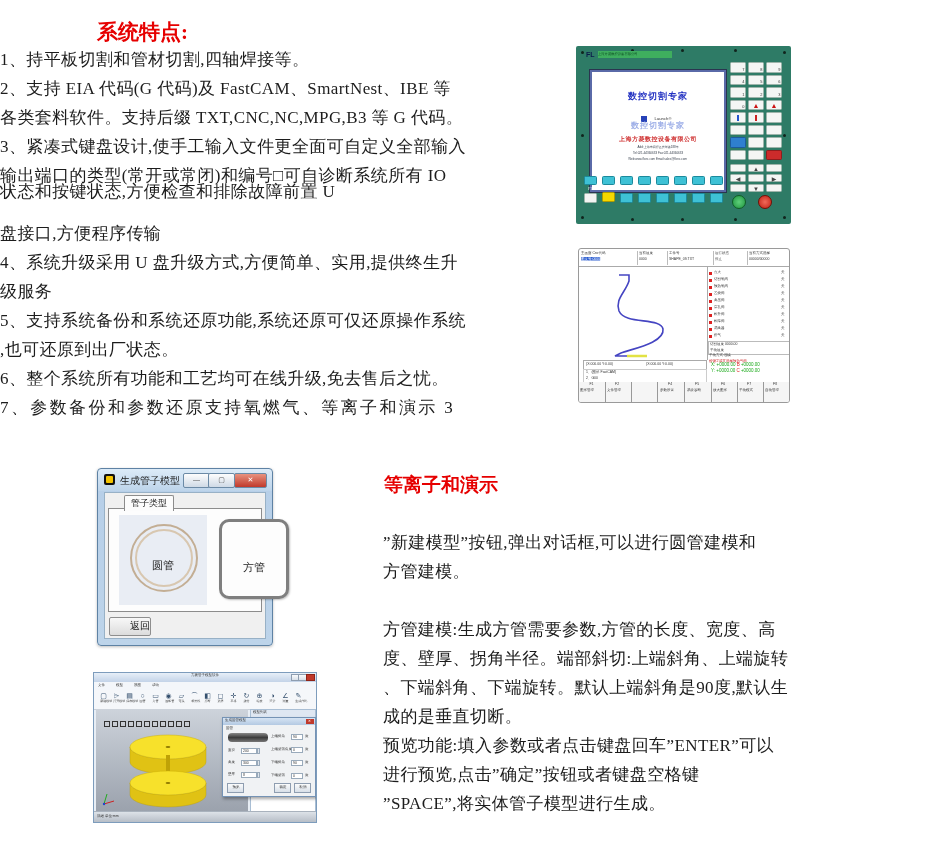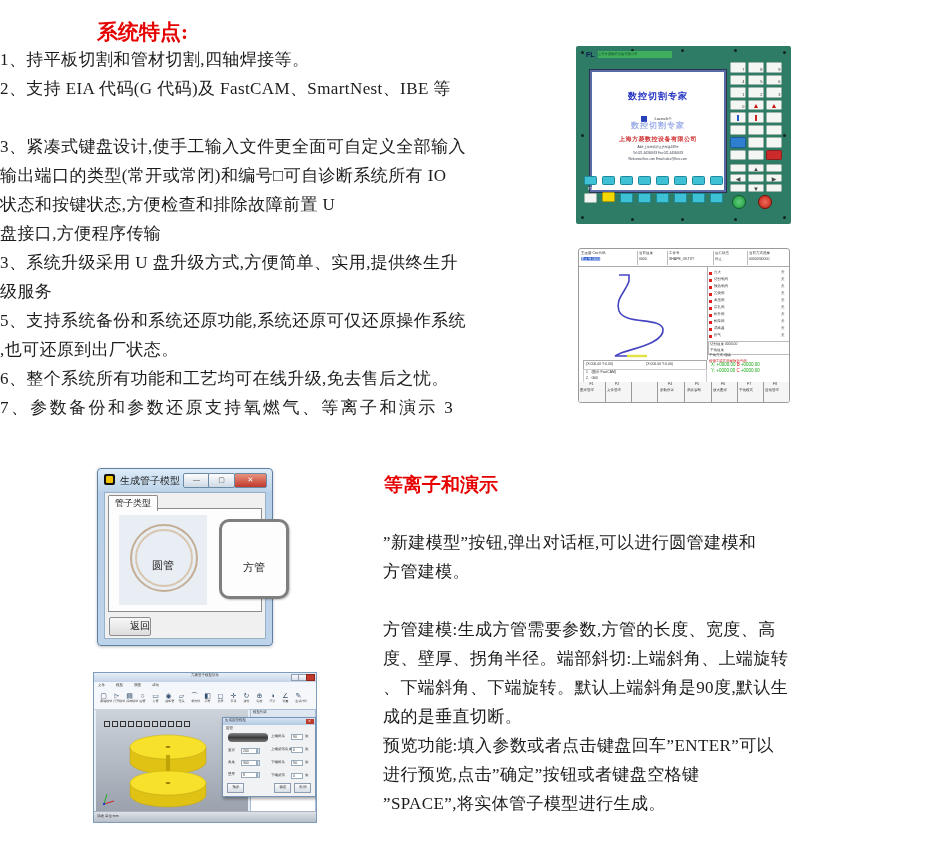--- a/index.html
+++ b/index.html
@@ -59,21 +59,21 @@
   #dlg{position:absolute;left:97px;top:468px;width:176px;height:178px;border:1px solid #5e82a4;border-radius:4px;
        background:linear-gradient(#dcebf8,#bdd4ea 22px,#b7cfe8 22px,#bdd4ea);box-sizing:border-box;
        font-family:"Liberation Sans",sans-serif;box-shadow:0 1px 3px rgba(0,0,0,.25);}
   .dlg-title{position:absolute;left:22px;top:5px;font-size:10px;color:#1c1c1c;}
   .dlg-icon{position:absolute;left:6px;top:5px;width:11px;height:11px;background:#111;border-radius:2px;}
   .dlg-icon::after{content:"";position:absolute;left:2px;top:2px;width:7px;height:7px;background:#f5c400;border-radius:1px;}
   .capbtn{position:absolute;top:4px;height:13px;border:1px solid #6b8aa6;border-radius:2px;text-align:center;
           font-size:7px;line-height:12px;color:#555;background:linear-gradient(#fdfdfd,#cfdae6);}
   .capbtn.close{background:linear-gradient(#e8927f,#c0392b);color:#fff;}
   .dlg-client{position:absolute;left:6px;top:23px;right:6px;bottom:6px;background:#f0f0f0;border:1px solid #98b1c6;}
-  .tab{position:absolute;left:3px;top:2px;padding:1px 6px;font-size:9px;background:#fcfcfc;border:1px solid #8c8c8c;border-bottom:none;
+  .tab{position:absolute;left:19px;top:2px;padding:1px 6px;font-size:9px;background:#fcfcfc;border:1px solid #8c8c8c;border-bottom:none;
        border-radius:2px 2px 0 0;color:#222;z-index:2;text-align:right;}
   .tab-page{position:absolute;left:3px;top:15px;right:3px;height:102px;background:#fdfdfd;border:1px solid #8c8c8c;}
   .tile1{position:absolute;left:10px;top:6px;width:88px;height:90px;background:#e9edf4;}
   .ring-outer{position:absolute;left:11px;top:9px;width:64px;height:64px;border:2px solid #c3ae94;border-radius:50%;}
   .ring-inner{position:absolute;left:3px;top:3px;width:54px;height:54px;border:2px solid #d8c7b0;border-radius:50%;}
   .tile-label{position:absolute;left:0;right:0;text-align:center;font-size:11px;color:#222;}
   .tile2{position:absolute;left:110px;top:10px;width:64px;height:74px;background:#fdfdfd;border:3px solid #7f7f7f;border-radius:10px;
          box-shadow:1px 1px 2px rgba(0,0,0,.25);}
   .btn{position:absolute;border:1px solid #8e8e8e;border-radius:2px;background:linear-gradient(#f8f8f8,#dcdcdc);
        text-align:right;color:#222;}
@@ -103,25 +103,26 @@
   .mbtn{border:1px solid #8e9db0;background:linear-gradient(#fafbfc,#d8dfe8);text-align:center;position:absolute;}
 </style>
 </head>
 <body>
 
 <div id="page">
 
   <div class="doc-title" style="left:97px;top:18px;font-size:21px;">系统特点:</div>
   <div class="doc-line" style="top:48px;">1、持平板切割和管材切割,四轴焊接等。</div>
   <div class="doc-line" style="top:77px;">2、支持 EIA 代码(G 代码)及 FastCAM、SmartNest、IBE 等</div>
+  <div class="doc-line" style="top:106px;">各类套料软件。支持后缀 TXT,CNC,NC,MPG,B3 等 G 代码。</div>
   <div class="doc-line" style="top:135px;">3、紧凑式键盘设计,使手工输入文件更全面可自定义全部输入</div>
   <div class="doc-line" style="top:164px;">输出端口的类型(常开或常闭)和编号□可自诊断系统所有 IO</div>
-  <div class="doc-line" style="top:193px;text-align:center;">状态和按键状态,方便检查和排除故障前置 U</div>
+  <div class="doc-line" style="top:180px;text-align:center;">状态和按键状态,方便检查和排除故障前置 U</div>
   <div class="doc-line" style="top:222px;">盘接口,方便程序传输</div>
-  <div class="doc-line" style="top:251px;">3、系统升级采用 U 盘升级方式,方便简单、实用,提供终生升</div>
+  <div class="doc-line" style="top:251px;">4、系统升级采用 U 盘升级方式,方便简单、实用,提供终生升</div>
   <div class="doc-line" style="top:280px;">级服务</div>
   <div class="doc-line" style="top:309px;">5、支持系统备份和系统还原功能,系统还原可仅还原操作系统</div>
   <div class="doc-line" style="top:338px;">,也可还原到出厂状态。</div>
   <div class="doc-line" style="top:367px;">6、整个系统所有功能和工艺均可在线升级,免去售后之忧。</div>
   <div class="doc-line ls-wide" style="top:396px;">7、参数备份和参数还原支持氧燃气、等离子和演示  3</div>
 
   <div class="doc-title" style="left:384px;top:472px;font-size:19px;">等离子和演示</div>
   <div class="doc-line" style="left:383px;top:531px;">”新建模型”按钮,弹出对话框,可以进行圆管建模和</div>
   <div class="doc-line" style="left:383px;top:560px;">方管建模。</div>
   <div class="doc-line" style="left:383px;top:618px;">方管建模:生成方管需要参数,方管的长度、宽度、高</div>

